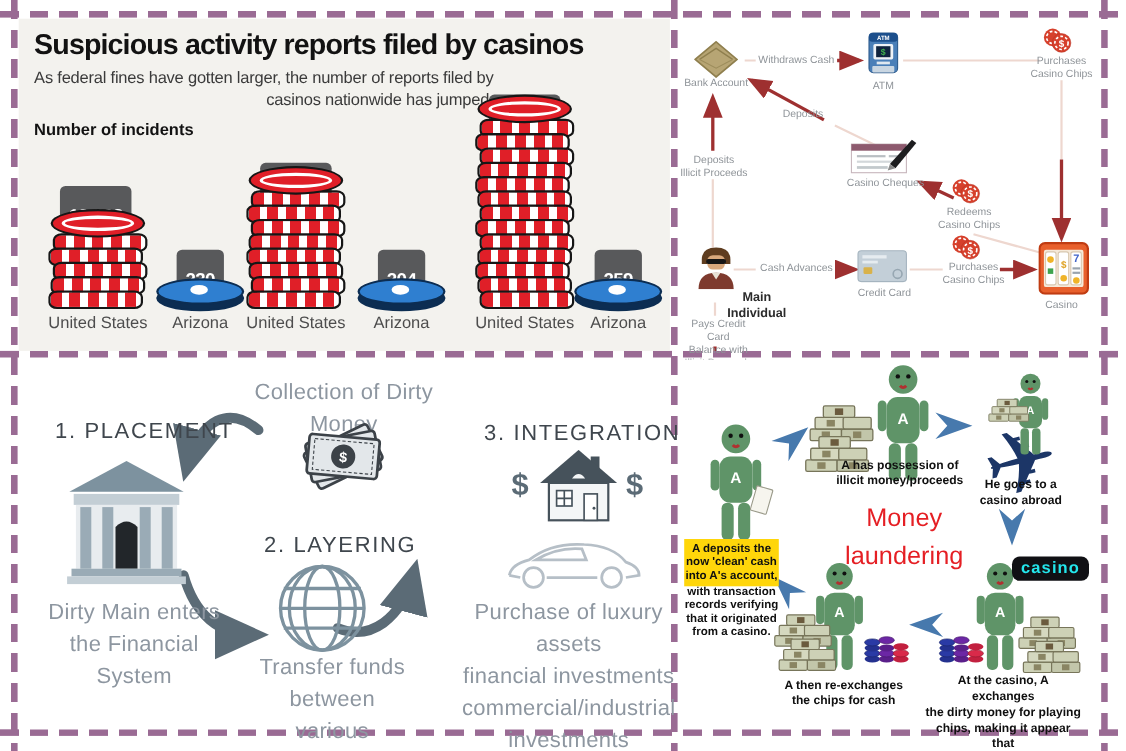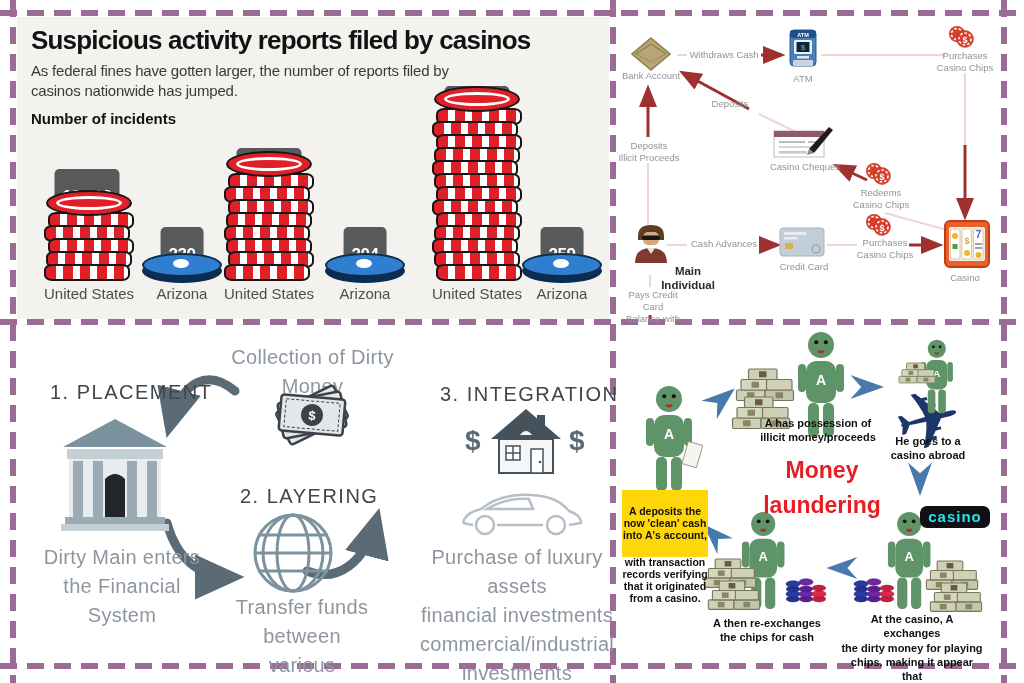--- a/index.html
+++ b/index.html
@@ -5,21 +5,21 @@
   html,body{margin:0;padding:0;background:#fff;}
   .page{position:relative;width:1024px;height:683px;background:#ffffff;overflow:hidden;
         font-family:"Liberation Sans",sans-serif;}
   
   .gl-h{position:absolute;left:0;width:1024px;height:6px;
         background:repeating-linear-gradient(90deg,#9a6b94 0 17px,transparent 17px 27px);}
   .gl-v{position:absolute;top:0;height:683px;width:6px;
         background:repeating-linear-gradient(180deg,#9a6b94 0 17px,transparent 17px 27px);}
   .panel{position:absolute;}
   
-  .panel-tl{left:17px;top:17px;width:592px;height:302px;background:#f3f2ee;}
+  .panel-tl{left:17px;top:17px;width:592px;height:302px;background:#f3f2ee;text-align:right;}
   .tl-title{position:absolute;left:14px;top:8px;font-size:26px;font-weight:bold;color:#121212;
             letter-spacing:-0.8px;white-space:nowrap;}
   .tl-sub{position:absolute;left:14px;top:44px;font-size:15px;color:#3a3a3a;line-height:1.3;
           white-space:pre-line;letter-spacing:-0.2px;}
   .tl-axis{position:absolute;left:14px;top:93px;font-size:15px;font-weight:bold;color:#121212;}
   .badge{position:absolute;transform:translateX(-50%);background:#58595b;color:#fff;
          font-weight:bold;font-size:17px;letter-spacing:-0.5px;padding:18px 8px 3px;border-radius:5px;}
   .badge:after{content:'';position:absolute;left:50%;margin-left:-6px;bottom:-6px;
          border:6px solid transparent;border-top:7px solid #58595b;border-bottom:0;}
   .cat-label{position:absolute;transform:translateX(-50%);top:268px;font-size:15px;color:#4d4d4d;}
@@ -49,28 +49,28 @@
   
   .panel-bl{left:17px;top:327px;width:592px;height:336px;background:#fff;}
   .stage-head{position:absolute;font-size:20px;color:#3f464d;letter-spacing:1.5px;white-space:nowrap;}
   .stage-cap{position:absolute;font-size:20px;color:#8d96a0;text-align:center;white-space:pre-line;
              line-height:1.45;letter-spacing:0.3px;}
   .dollar{position:absolute;font-size:28px;font-weight:bold;color:#5b6b76;}
   
   .panel-br{left:617px;top:327px;width:384px;height:336px;background:#fff;}
   .cap{position:absolute;font-weight:bold;font-size:11px;color:#101010;text-align:center;
        white-space:pre-line;line-height:1.3;}
-  .ml-title{position:absolute;left:145px;top:126px;width:120px;font-size:23px;font-weight:bold;
+  .ml-title{position:absolute;left:145px;top:126px;width:120px;font-size:23px;font-weight:normal;
        color:#e51f24;text-align:center;white-space:pre-line;line-height:1.5;}
   .casino-sign{position:absolute;left:303px;top:179px;width:70px;height:22px;background:#101014;
        border-radius:7px;color:#23e6ec;font-weight:bold;font-size:15px;letter-spacing:1px;
        text-align:center;line-height:21px;}
   .dep-block{position:absolute;left:0px;top:163px;width:96px;font-weight:bold;font-size:10.5px;
        line-height:1.12;color:#101010;text-align:center;}
-  .dep-hl{background:#ffd60a;display:inline-block;padding:16px 1px;white-space:pre-line;}
+  .dep-hl{background:#ffd60a;display:inline-block;padding:4px 1px;white-space:pre-line;}
   .dep-rest{white-space:pre-line;display:inline-block;}
 </style>
 </head>
 <body>
 
 <div class="page">
 
   <div class="gl-h" style="top:10px"></div>
   <div class="gl-h" style="top:319px"></div>
   <div class="gl-h" style="top:663px"></div>

